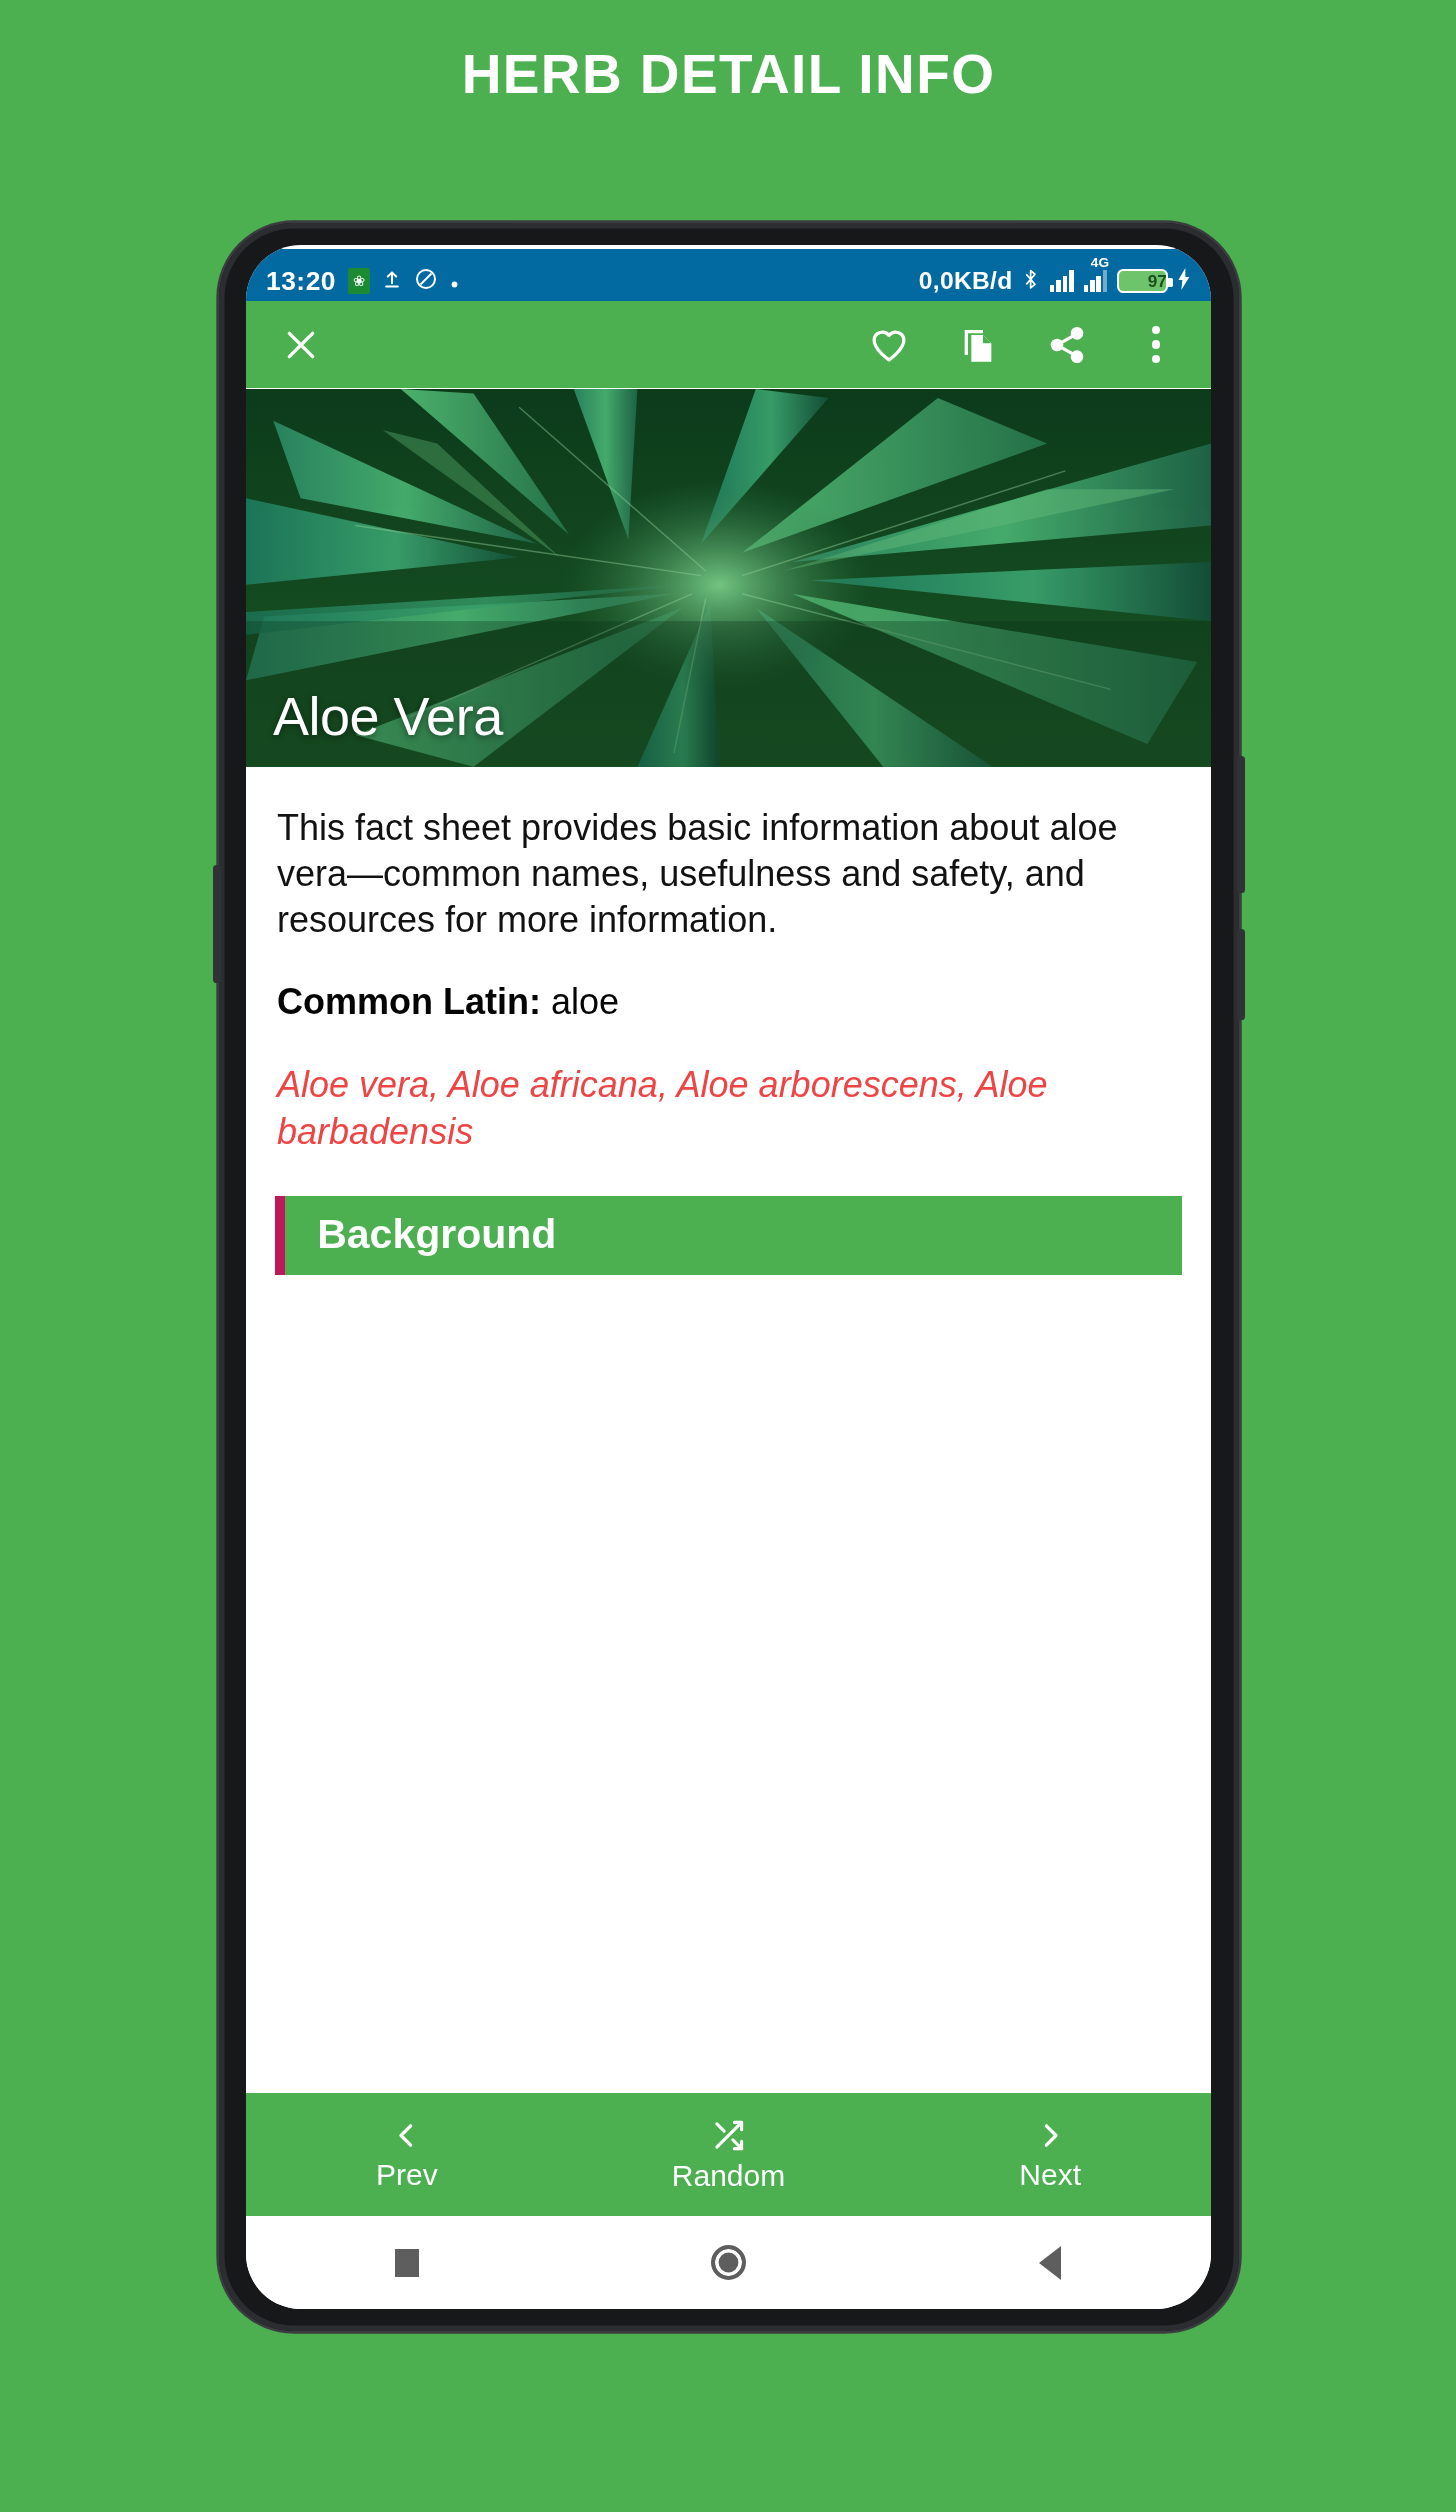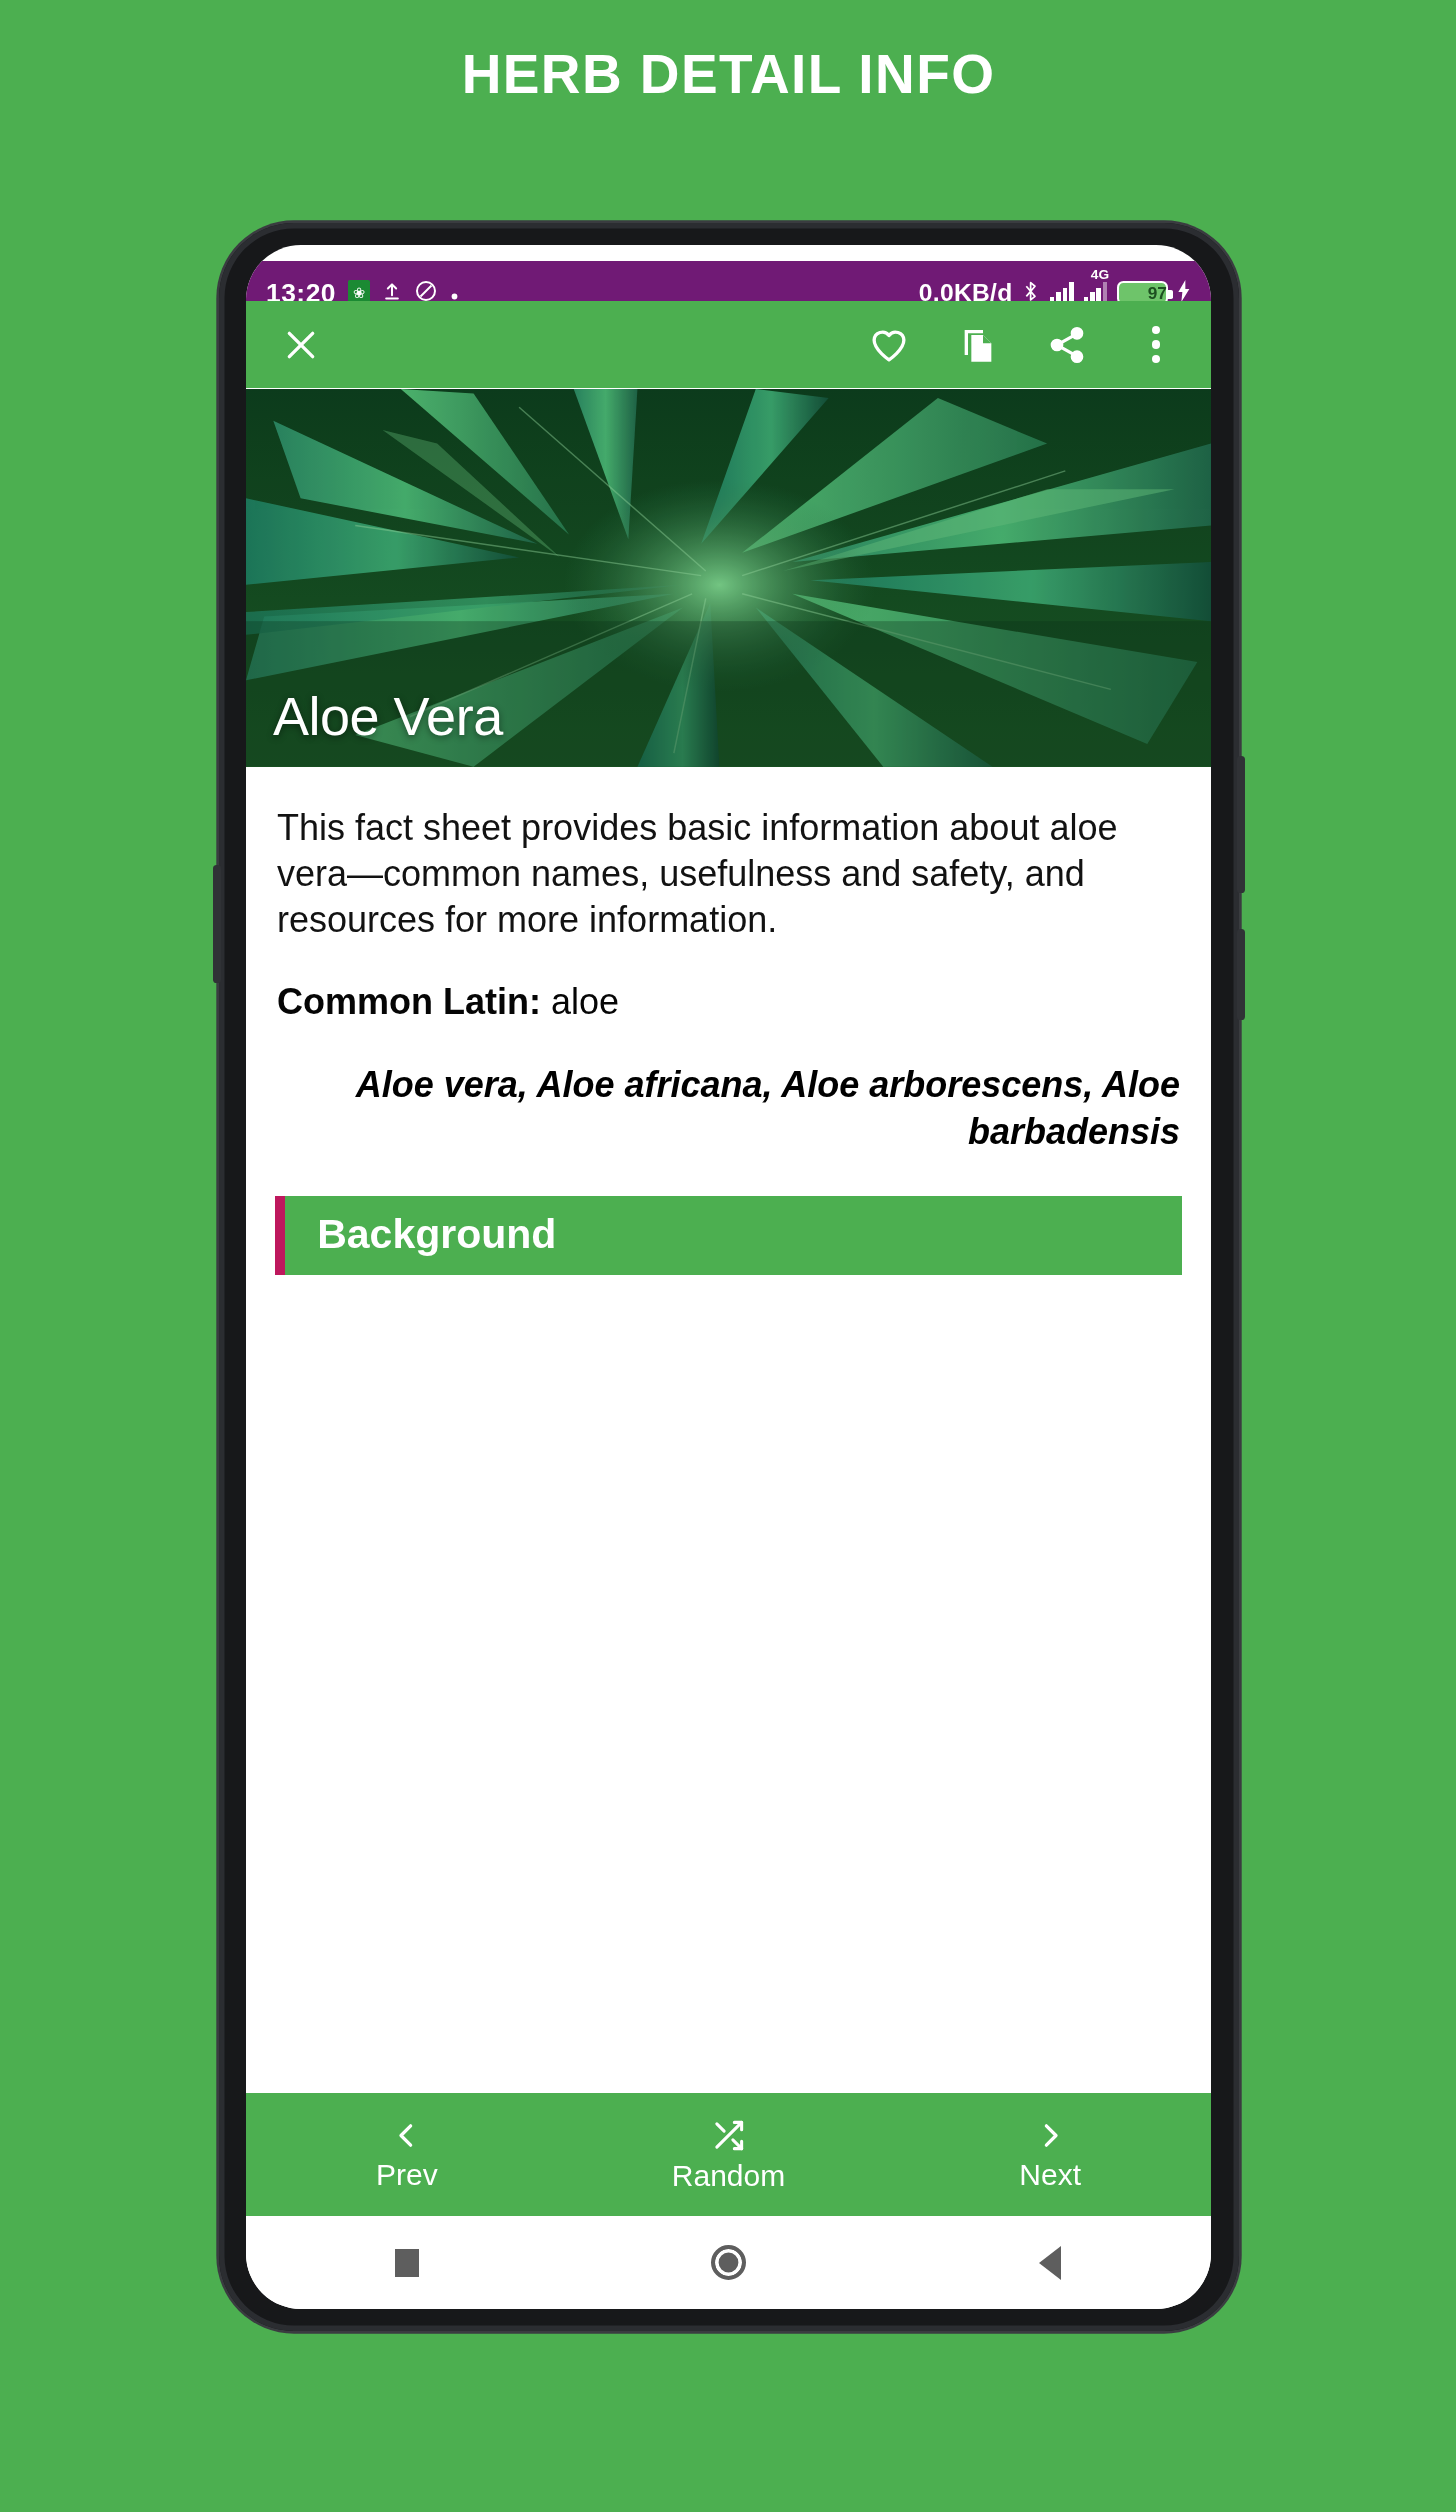--- a/index.html
+++ b/index.html
@@ -45,22 +45,22 @@
     position:absolute;
     background:#232427;
     border-radius:3.6px;
   }
   #btn-power { right:-6.4px; top:533px; width:8.2px; height:137px; background:#303236;}
   #btn-vol   { right:-6.4px; top:706px; width:8.2px; height:91px; background:#303236;}
   #btn-left  { left:-6.4px;  top:642px; width:8.2px; height:118px; background:#303236;}
 
   
   #statusbar {
-    position:absolute; left:0; top:16px; width:965px; height:64px;
-    background:#701a75;
+    position:absolute; left:0; top:4px; width:965px; height:64px;
+    background:#0369a1;
     display:flex; align-items:center;
     padding:0 20px;
     color:#ffffff;
   }
   #sb-left { display:flex; align-items:center; gap:12px; }
   #sb-time { font-size:26.4px; font-weight:bold; letter-spacing:0.5px; }
   .sb-appicon {
     width:22px; height:25.5px; background:#1b8a33; border-radius:1.8px;
     display:flex; align-items:center; justify-content:center;
     font-size:14.6px; color:#fff; line-height:1;
@@ -124,22 +124,22 @@
     background:#ffffff; padding:38px 31px 0 31px;
     overflow:hidden;
   }
   .para {
     font-size:36px; line-height:1.28; color:#121212;
     margin-bottom:36px;
   }
   .kv { font-size:36px; line-height:1.3; color:#050505; margin-bottom:36px;}
   .kv b { font-weight:bold; }
   .latin {
-    font-size:36px; line-height:1.3; color:#000000;
-    font-weight:bold; font-style:italic; margin-bottom:40px;text-align:right;
+    font-size:36px; line-height:1.3; color:#ef4444;
+    font-weight:normal; font-style:italic; margin-bottom:40px;
   }
   .section-head {
     position:relative;
     background:#4CAF50; color:#ffffff;
     font-size:41px; font-weight:bold;
     padding:15.5px 0 17.3px 32px;
     margin:0 -1.8px 31px -1.8px;
     border-left:10px solid #be185d;
   }
   ul.bullets { list-style:none; padding-left:42px; }

